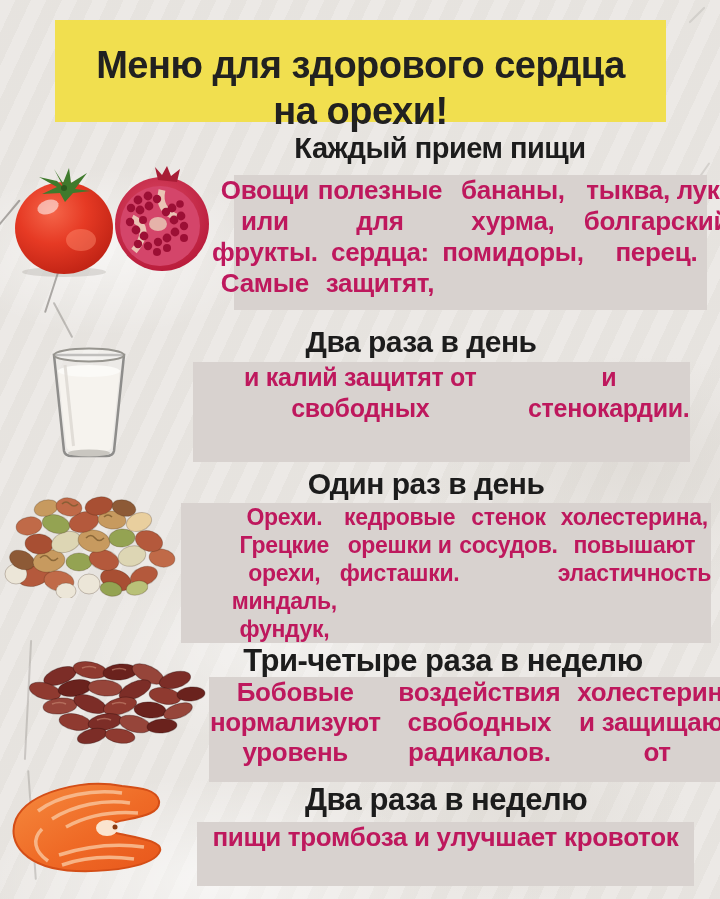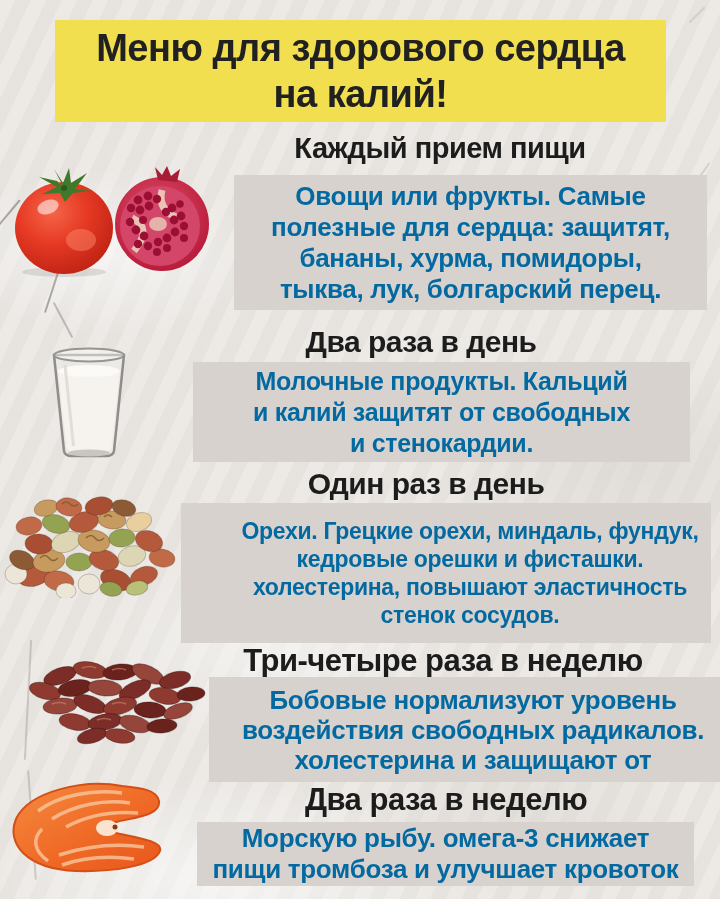--- a/index.html
+++ b/index.html
@@ -11,34 +11,34 @@
       radial-gradient(300px 160px at 88% 52%, rgba(208,203,196,.38), transparent 70%),
       radial-gradient(260px 140px at 38% 72%, rgba(255,255,255,.45), transparent 70%),
       radial-gradient(320px 150px at 30% 98%, rgba(255,255,255,.6), transparent 70%),
       radial-gradient(240px 130px at 72% 90%, rgba(211,206,198,.35), transparent 70%),
       repeating-linear-gradient(115deg, rgba(255,255,255,.10) 0 14px, rgba(182,177,170,.07) 14px 28px),
       #eae7e3;
   }
   .banner{
     position:absolute; left:55px; top:20px; width:611px; height:102px;
     background:#f1df4f; text-align:center; font-size:38px; line-height:46px;
-    letter-spacing:-.5px; padding-top:5px; box-sizing:border-box; color:#212121;
+    letter-spacing:-.5px; padding-top:22px; box-sizing:border-box; color:#212121;
   }
   .heading{
     position:absolute; width:616px; text-align:center;
     font-size:30px; line-height:34px; letter-spacing:-.5px; color:#1c1c1c;
   }
   .hs1{left:132px; top:131px; font-size:29px;}
   .hs2{left:113px; top:325px;}
   .hs3{left:118px; top:467px;}
   .hs4{left:135px; top:644px; font-size:31px;}
   .hs5{left:138px; top:783px; font-size:31px;}
   .tblock{
-    position:absolute; background:#d8d2cf; text-align:center; color:#0369a1;
-    display:flex; flex-direction:column; justify-content:center;
+    position:absolute; background:#d8d2cf; text-align:center; color:#be185d;
+    display:flex; flex-direction:row; justify-content:center;
     letter-spacing:-.3px; box-sizing:border-box;
   }
   .tblock .line{display:block;}
   .b1{left:234px; top:175px; width:473px; height:135px; font-size:26px; line-height:31px;}
   .b2{left:193px; top:362px; width:497px; height:100px; font-size:25px; line-height:31px;}
   .b3{left:181px; top:503px; width:530px; height:140px; font-size:23px; line-height:28px;padding-left:48px;}
   .b4{left:209px; top:677px; width:528px; height:105px; font-size:26px; line-height:30px;}
   .b5{left:197px; top:822px; width:497px; height:64px; font-size:26px; line-height:31px;}
   .art{position:absolute;}
   .i1{left:12px; top:166px;}
@@ -63,21 +63,21 @@
   <div class="crease c1"></div>
   <div class="crease c2"></div>
   <div class="crease c3"></div>
   <div class="crease c4"></div>
   <div class="crease c5"></div>
   <div class="crease c6"></div>
   <div class="crease c7"></div>
 
   <div class="banner">
     <div>Меню для здорового сердца</div>
-    <div>на калий!</div>
+    <div>на орехи!</div>
   </div>
 
   <div class="heading hs1">Каждый прием пищи</div>
   <svg class="art i1" width="202" height="112" viewBox="0 0 202 112">
     <defs>
       <radialGradient id="tom" cx="38%" cy="32%" r="78%">
         <stop offset="0%" stop-color="#f5664a"></stop>
           <stop offset="45%" stop-color="#e63a24"></stop>
           <stop offset="100%" stop-color="#ba1f12"></stop>
       </radialGradient>
@@ -135,21 +135,20 @@
   <div class="heading hs2">Два раза в день</div>
   <svg class="art i2" width="90" height="117" viewBox="0 0 90 117">
     <path d="M10 12 L20 108 Q21 113 28 113 L62 113 Q69 113 70 108 L80 12 Z" fill="rgba(236,235,232,.55)" stroke="#8e8d8b" stroke-width="2.5"></path>
     <path d="M14 27 L22.5 104 Q23.5 108 29 108 L61 108 Q66.5 108 67.5 104 L76 27 Z" fill="#f6f3ee"></path>
     <ellipse cx="45" cy="28" rx="31" ry="6" fill="#fbfaf7"></ellipse>
     <ellipse cx="45" cy="12" rx="35" ry="6.5" fill="rgba(252,252,250,.45)" stroke="#97958f" stroke-width="2"></ellipse>
     <path d="M21 22 L29.5 103" stroke="#dcd8d2" stroke-width="3" opacity=".8"></path>
     <ellipse cx="45" cy="110" rx="21" ry="3.5" fill="#c9c6c0"></ellipse>
   </svg>
   <div class="tblock b2">
-    <span class="line">Молочные продукты. Кальций</span>
     <span class="line">и калий защитят от свободных</span>
     <span class="line">и стенокардии.</span>
   </div>
 
   <div class="heading hs3">Один раз в день</div>
   <svg class="art i3" width="180" height="102" viewBox="0 0 180 102">
     <g stroke="rgba(60,35,15,.25)" stroke-width="1">
       <ellipse cx="30" cy="80" rx="16" ry="10" fill="#b4593c" transform="rotate(-15 30 80)"></ellipse>
       <ellipse cx="55" cy="85" rx="15" ry="10" fill="#c06a48" transform="rotate(10 55 85)"></ellipse>
       <ellipse cx="85" cy="88" rx="11" ry="10" fill="#ece6d8"></ellipse>
@@ -183,22 +182,22 @@
     <g stroke="#7d5c30" stroke-width="1.6" fill="none" opacity=".8">
       <path d="M36 62 q5 -5 9 0 q4 5 9 0"></path>
       <path d="M82 42 q5 -5 9 0 q4 5 9 0"></path>
       <path d="M58 8 q4 -4 8 0 q4 4 8 0"></path>
       <path d="M100 21 q4 -4 8 0"></path>
     </g>
   </svg>
   <div class="tblock b3">
     <span class="line">Орехи. Грецкие орехи, миндаль, фундук,</span>
     <span class="line">кедровые орешки и фисташки.</span>
+    <span class="line">стенок сосудов.</span>
     <span class="line">холестерина, повышают эластичность</span>
-    <span class="line">стенок сосудов.</span>
   </div>
 
   <div class="heading hs4">Три-четыре раза в неделю</div>
   <svg class="art i4" width="192" height="92" viewBox="0 0 192 92">
     <g stroke="rgba(40,10,8,.35)" stroke-width="1">
       <ellipse cx="40" cy="20" rx="17" ry="8" fill="#7c2d27" transform="rotate(-20 40 20)"></ellipse>
       <ellipse cx="70" cy="14" rx="17" ry="8" fill="#8f3a30" transform="rotate(10 70 14)"></ellipse>
       <ellipse cx="100" cy="16" rx="17" ry="8" fill="#6a221d" transform="rotate(-5 100 16)"></ellipse>
       <ellipse cx="128" cy="18" rx="17" ry="8" fill="#96453a" transform="rotate(25 128 18)"></ellipse>
       <ellipse cx="155" cy="24" rx="16" ry="8" fill="#7c2d27" transform="rotate(-15 155 24)"></ellipse>
@@ -249,17 +248,16 @@
       <path d="M126 22 C 100 18, 70 24, 48 38"></path>
       <path d="M134 32 C 108 30, 84 34, 62 46"></path>
       <path d="M140 66 C 110 62, 80 66, 55 74"></path>
       <path d="M130 78 C 100 74, 75 78, 58 84"></path>
       <path d="M38 48 C 28 58, 30 70, 44 80"></path>
     </g>
     <ellipse cx="103" cy="47" rx="11" ry="8" fill="#fae4cf"></ellipse>
     <circle cx="111" cy="46" r="2.5" fill="#8a3a12"></circle>
   </svg>
   <div class="tblock b5">
-    <span class="line">Морскую рыбу. омега-3 снижает</span>
     <span class="line">пищи тромбоза и улучшает кровоток</span>
   </div>
 
 </div>
 
 </body></html>

